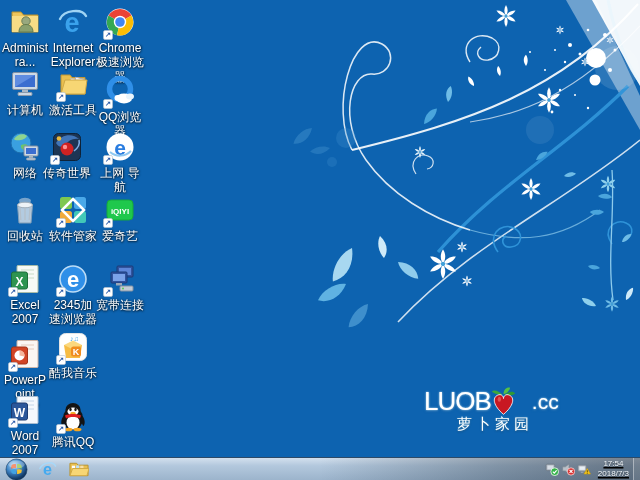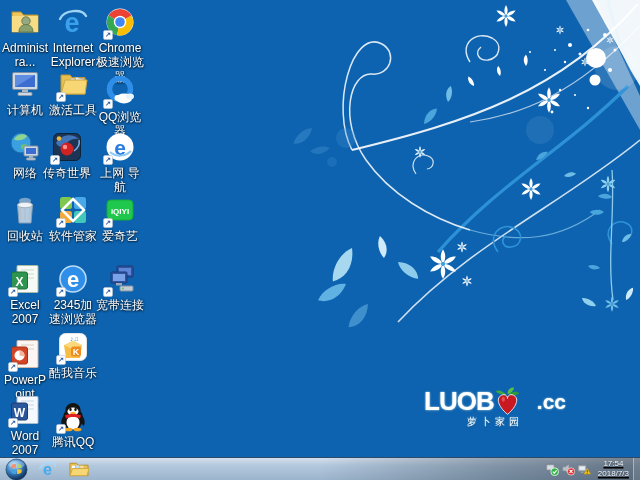--- a/index.html
+++ b/index.html
@@ -10,26 +10,26 @@
   
   .dicon{position:absolute;width:48px;text-align:center;z-index:3;cursor:default;}
   .ig{width:34px;height:34px;margin:0 auto;position:relative;}
   .ig svg.main{width:32px;height:32px;display:block;margin:0 auto;}
   .sc{position:absolute;left:0;bottom:0;width:10px;height:10px;}
   .lbl{margin-top:1px;font-size:12px;color:#fff;line-height:1.2;
     text-shadow:0 1px 2px rgba(0,0,0,.85),1px 0 2px rgba(0,0,0,.5);word-break:break-word;}
 
   
   .logo{position:absolute;left:424px;top:386px;width:142px;text-align:center;z-index:2;color:#fff;}
-  .logo-row{display:flex;align-items:center;justify-content:space-between;font-weight:bold;
+  .logo-row{display:flex;align-items:center;justify-content:flex-start;font-weight:normal;
     text-shadow:0 0 2px #bfe2f5,0 1px 3px rgba(40,110,170,.9);}
   .logo-main{font-size:26px;letter-spacing:-1px;line-height:1;}
   .logo-suffix{font-size:21px;line-height:1;margin-left:16px;}
   .logo-radish{width:27px;height:30px;margin:0 -1px;}
-  .logo-sub{font-size:10px;letter-spacing:4px;margin-top:-1px;
+  .logo-sub{font-size:15px;letter-spacing:4px;margin-top:-1px;
     text-shadow:0 0 2px #58a8d8,0 1px 2px rgba(0,0,0,.4);}
 
   
   .taskbar{position:absolute;left:0;bottom:0;width:640px;height:23px;box-sizing:border-box;
     border-top:1px solid #2d4a68;z-index:5;display:flex;align-items:center;
     background:linear-gradient(#d3e0ee 0%,#b3c8dd 35%,#9cb4cc 100%);}
   .taskbar::before{content:"";position:absolute;inset:0;pointer-events:none;
     background:linear-gradient(to right,rgba(30,45,60,0) 50%,rgba(30,45,60,.34) 78%,rgba(22,32,44,.5) 100%);}
   .start{border:none;background:transparent;padding:0;margin:0 0 0 5px;width:23px;height:23px;
     display:flex;align-items:center;cursor:pointer;position:relative;z-index:1;}

